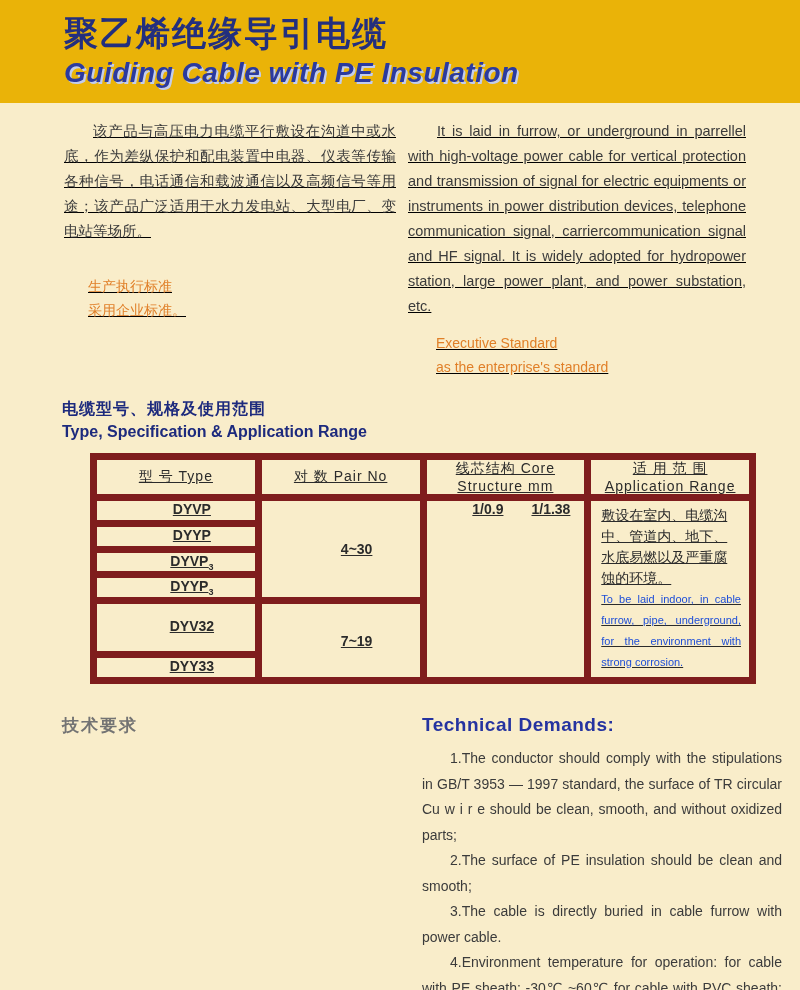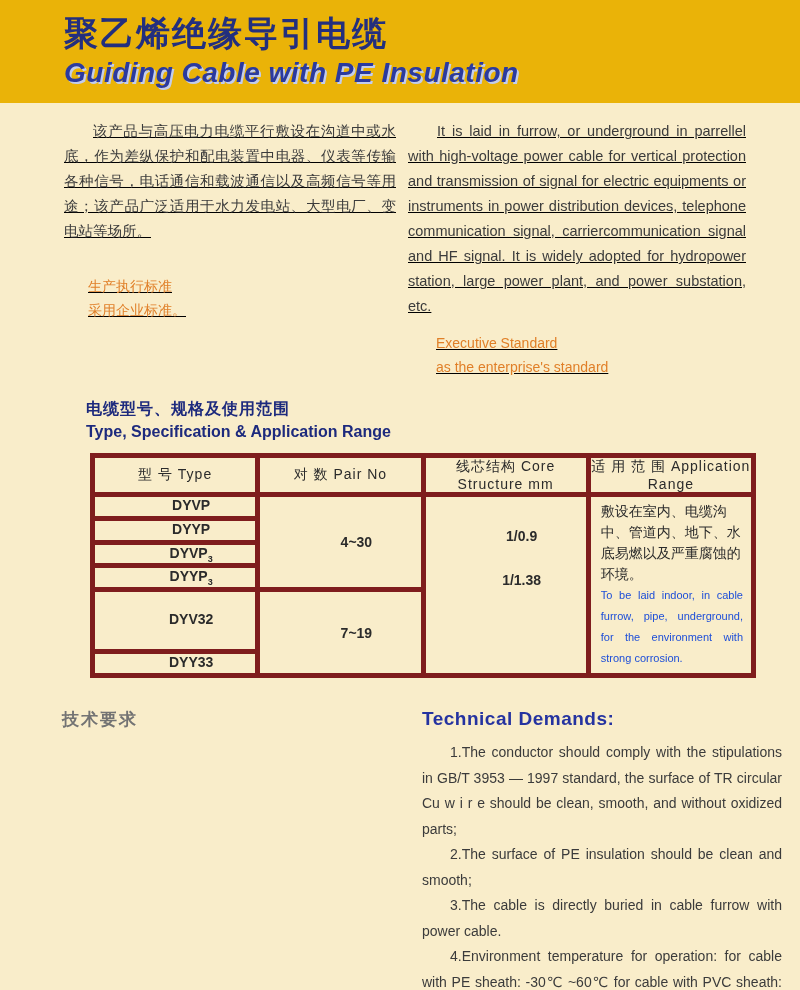--- a/index.html
+++ b/index.html
@@ -16,36 +16,36 @@
   
   .intro { display:flex; padding:16px 42px 0 64px; gap:12px; min-height:178px;text-decoration:underline; }
   .intro-col-left  { width:332px; }
   .intro-col-right { width:338px; }
   .para { font-size:14.5px; line-height:25px; color:#3b3b3b; text-indent:2em; text-align:justify; }
   .std-block { color:#e07f28; font-size:14px; line-height:24px; }
   .std-left  { margin:30px 0 0 24px; }
   .std-right { margin:12px 0 0 28px; }
 
   
-  .sec1-head { padding:20px 0 0 86px; }
+  .sec1-head { padding:20px 0 0 62px; }
   .h-cn { font-size:16px; font-weight:bold; color:#1d2a7d; letter-spacing:1px; }
   .h-en { font-size:16px; font-weight:bold; color:#1d2a7d; margin-top:3px; }
 
   
   .t1-wrap { padding:12px 0 0 90px; }
   table { border-collapse:collapse; }
   .t1 { width:666px; border-top:2px solid #3c3c3c; border-bottom:2px solid #3c3c3c;
         table-layout:fixed; }
-  .t1 th, .t1 td { border:5px solid #7f1d1d; color:#2b2b2b; }
+  .t1 th, .t1 td { border:7px solid #7f1d1d; color:#2b2b2b;text-decoration:underline; }
   .t1 th { height:29px; font-size:14px; font-weight:normal; letter-spacing:1px; }
   .t1 td { font-size:14px; text-align:center;padding-left:32px; }
   .t1 .c-type { width:103px; height:20px; font-weight:bold; }
   .t1 .c-pair { width:109px; font-weight:bold; }
   .t1 .c-core { width:194px; vertical-align:top; }
-  .core-flex { display:flex; flex-direction:column; height:122px; justify-content:center; gap:28px; font-weight:bold; }
+  .core-flex { display:flex; flex-direction:row; height:122px; justify-content:center; gap:28px; font-weight:bold; }
   .t1 .c-app { width:260px; text-align:left; vertical-align:top; padding:4px 8px 4px 10px; }
   .app-cn { font-size:14px; line-height:21px; color:#2b2b2b; }
   .app-en { font-size:11px; line-height:21px; color:#1d4ed8; text-align:justify; }
   sub.type-sub { font-size:9px; }
 
   
   .tech { display:flex; padding:30px 18px 0 62px; gap:16px; }
   .tech-left  { width:344px; }
   .tech-right { width:360px; }
   .tech-h-cn { font-size:17px; font-weight:bold; color:#737373; letter-spacing:2px; }

